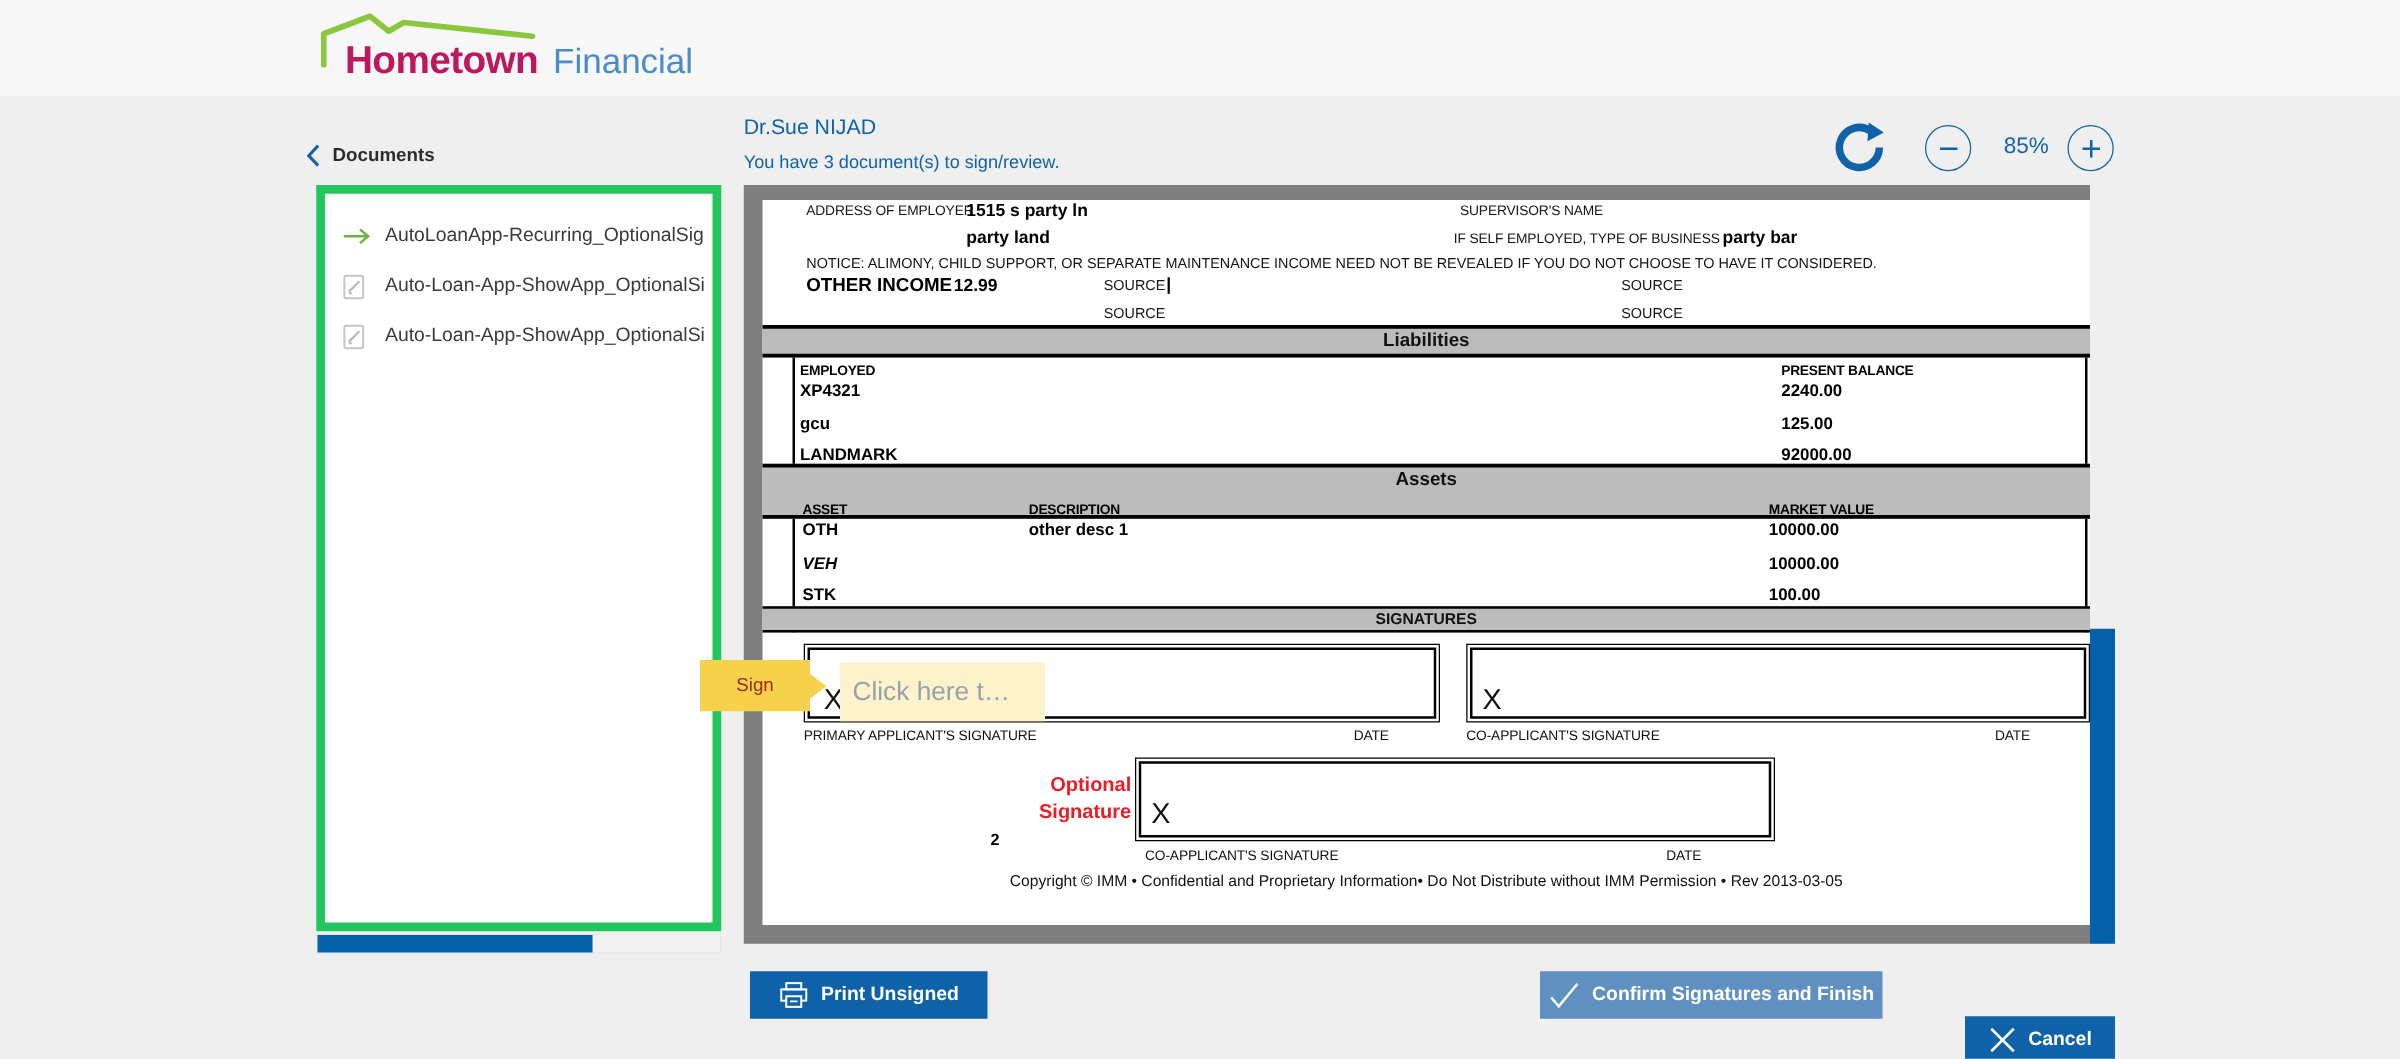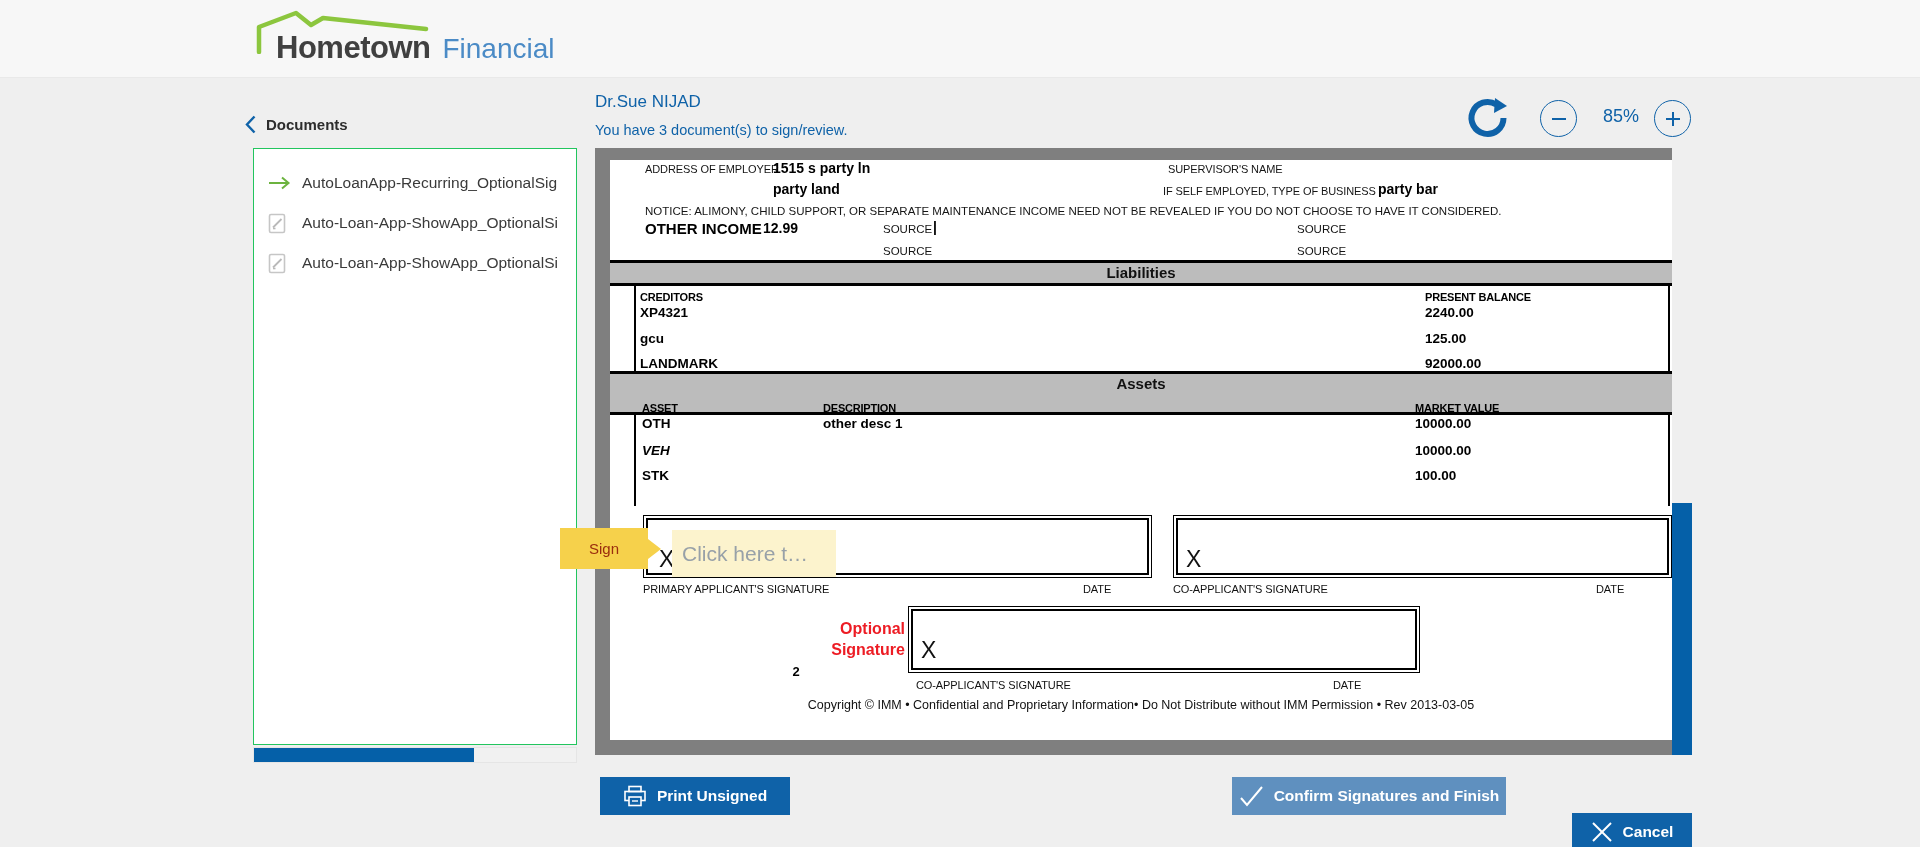--- a/index.html
+++ b/index.html
@@ -4,36 +4,36 @@
 <style>
   * { margin:0; padding:0; box-sizing:border-box; }
   body { font-family:"Liberation Sans", sans-serif; background:#efefef; }
   .app { position:relative; width:1920px; height:847px; background:#efefef; overflow:hidden; }
 
   
   .topbar { position:absolute; left:0; top:0; width:1920px; height:78px; background:#f7f7f7; border-bottom:1px solid #e9e9e9; }
   .logo { position:absolute; left:250px; top:6px; width:360px; height:66px; }
   .logo-roof { position:absolute; left:4px; top:4px; }
   .logo-text { position:absolute; left:26px; top:24px; white-space:nowrap; }
-  .logo-primary { font-size:31px; font-weight:700; color:#404040; letter-spacing:-0.5px; }
+  .logo-primary { font-size:31px; font-weight:700; color:#be185d; letter-spacing:-0.5px; }
   .logo-secondary { font-size:28px; font-weight:400; color:#4b8bc6; margin-left:12px; }
 
   
   .back-nav { position:absolute; left:245px; top:115px; display:flex; align-items:center; gap:10px; cursor:pointer; }
   .back-label { font-size:15px; font-weight:700; color:#2d2d2d; }
   .user-name { position:absolute; left:595px; top:92px; font-size:17px; color:var(--brand-blue); }
   .user-msg  { position:absolute; left:595px; top:122px; font-size:14.5px; color:var(--brand-blue); }
   .refresh-btn { position:absolute; left:1465px; top:96px; width:46px; height:44px; cursor:pointer; }
   .circle-btn { position:absolute; top:100px; width:37px; height:37px; border:1.5px solid var(--brand-blue); border-radius:50%; display:flex; align-items:center; justify-content:center; cursor:pointer; background:transparent; }
   .zoom-out { left:1540px; }
   .zoom-in  { left:1654px; }
   .zoom-level { position:absolute; left:1596px; top:106px; width:50px; text-align:center; font-size:18px; color:var(--brand-blue); }
 
   
-  .doc-panel { position:absolute; left:253px; top:148px; width:324px; height:597px; background:#ffffff; border:1px solid #22c55e; overflow:hidden; padding-top:14px; }
+  .doc-panel { position:absolute; left:253px; top:148px; width:324px; height:597px; background:#ffffff; border:7px solid #22c55e; overflow:hidden; padding-top:14px; }
   .doc-item { position:relative; height:40px; display:flex; align-items:center; padding-left:14px; cursor:pointer; white-space:nowrap; overflow:hidden; }
   .doc-item .ic { width:26px; flex:0 0 26px; margin-right:8px; display:flex; align-items:center; }
   .doc-item .lbl { font-size:15.5px; color:#3a3a3a; }
   .h-scrollbar { position:absolute; left:253px; top:747px; width:324px; height:16px; background:#f1f1f1; border:1px solid #e5e5e5; }
   .h-thumb { position:absolute; left:0; top:0; width:220px; height:100%; background:var(--scroll-blue); }
 
   
   .viewer { position:absolute; left:595px; top:148px; width:1097px; height:607px; background:#7f7f7f; }
   .v-track { position:absolute; right:0; top:0; width:20px; height:607px; background:#efefef; }
   .v-thumb { position:absolute; right:0; top:355px; width:20px; height:252px; background:var(--scroll-blue); cursor:pointer; }
@@ -172,41 +172,42 @@
       <span class="fv" style="left:153px; top:60px;">12.99</span>
       <span class="fn" style="left:273px; top:63px;">SOURCE</span>
       <span class="fv" style="left:323px; top:59px;">|</span>
       <span class="fn" style="left:687px; top:63px;">SOURCE</span>
       <span class="fn" style="left:273px; top:85px;">SOURCE</span>
       <span class="fn" style="left:687px; top:85px;">SOURCE</span>
 
       <div class="table-frame"></div>
 
       <div class="sec-bar bar-liab">Liabilities</div>
-      <span class="colh" style="left:30px; top:131px;">CREDITORS</span>
+      <span class="colh" style="left:30px; top:131px;">EMPLOYED</span>
       <span class="colh" style="left:815px; top:131px;">PRESENT BALANCE</span>
       <span class="cell" style="left:30px; top:145px;">XP4321</span>
       <span class="cell" style="left:815px; top:145px;">2240.00</span>
       <span class="cell" style="left:30px; top:171px;">gcu</span>
       <span class="cell" style="left:815px; top:171px;">125.00</span>
       <span class="cell" style="left:30px; top:196px;">LANDMARK</span>
       <span class="cell" style="left:815px; top:196px;">92000.00</span>
 
       <div class="sec-bar bar-assets">Assets</div>
       <span class="colh" style="left:32px; top:242px;">ASSET</span>
       <span class="colh" style="left:213px; top:242px;">DESCRIPTION</span>
       <span class="colh" style="left:805px; top:242px;">MARKET VALUE</span>
       <span class="cell" style="left:32px; top:256px;">OTH</span>
       <span class="cell" style="left:213px; top:256px;">other desc 1</span>
       <span class="cell" style="left:805px; top:256px;">10000.00</span>
       <span class="cell" style="left:32px; top:283px;font-style:italic;">VEH</span>
       <span class="cell" style="left:805px; top:283px;">10000.00</span>
       <span class="cell" style="left:32px; top:308px;">STK</span>
       <span class="cell" style="left:805px; top:308px;">100.00</span>
 
+      <div class="sec-bar bar-sign">SIGNATURES</div>
 
       <div class="sign-tag">
         <span>Sign</span>
       </div>
 
       <div class="sig-box box-left">
         <div class="inner">
           <span class="xmark x-left">X</span>
           <div class="highlight">
             <span class="click-prompt">Click here t…</span>

